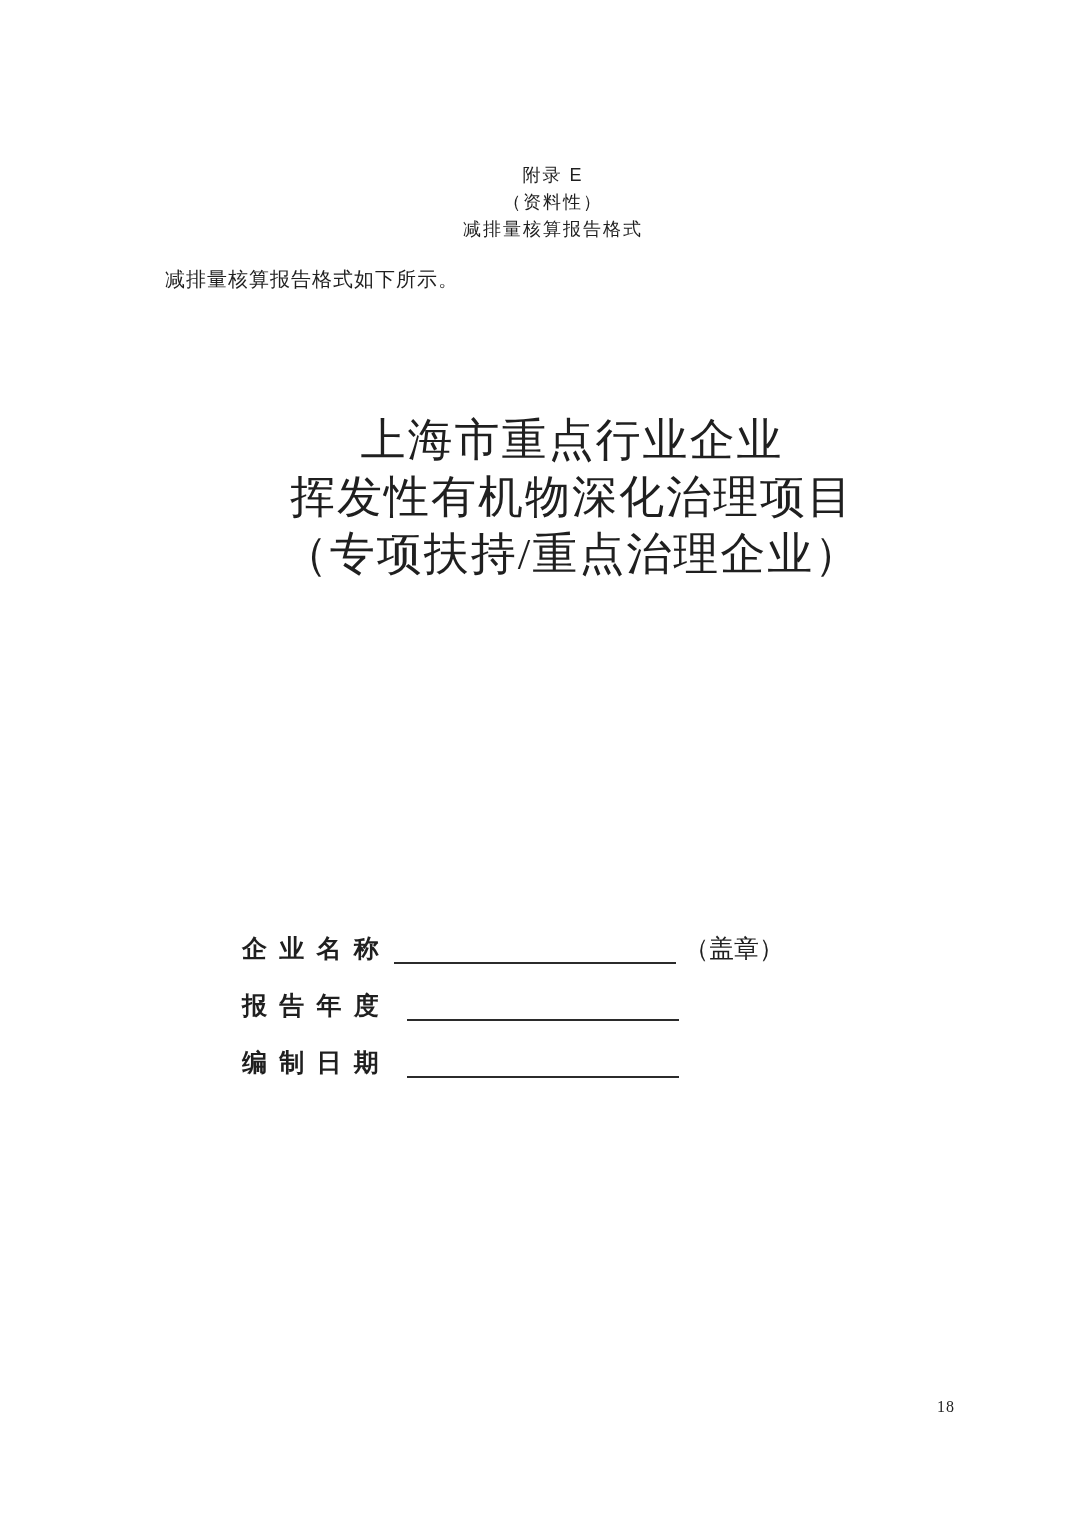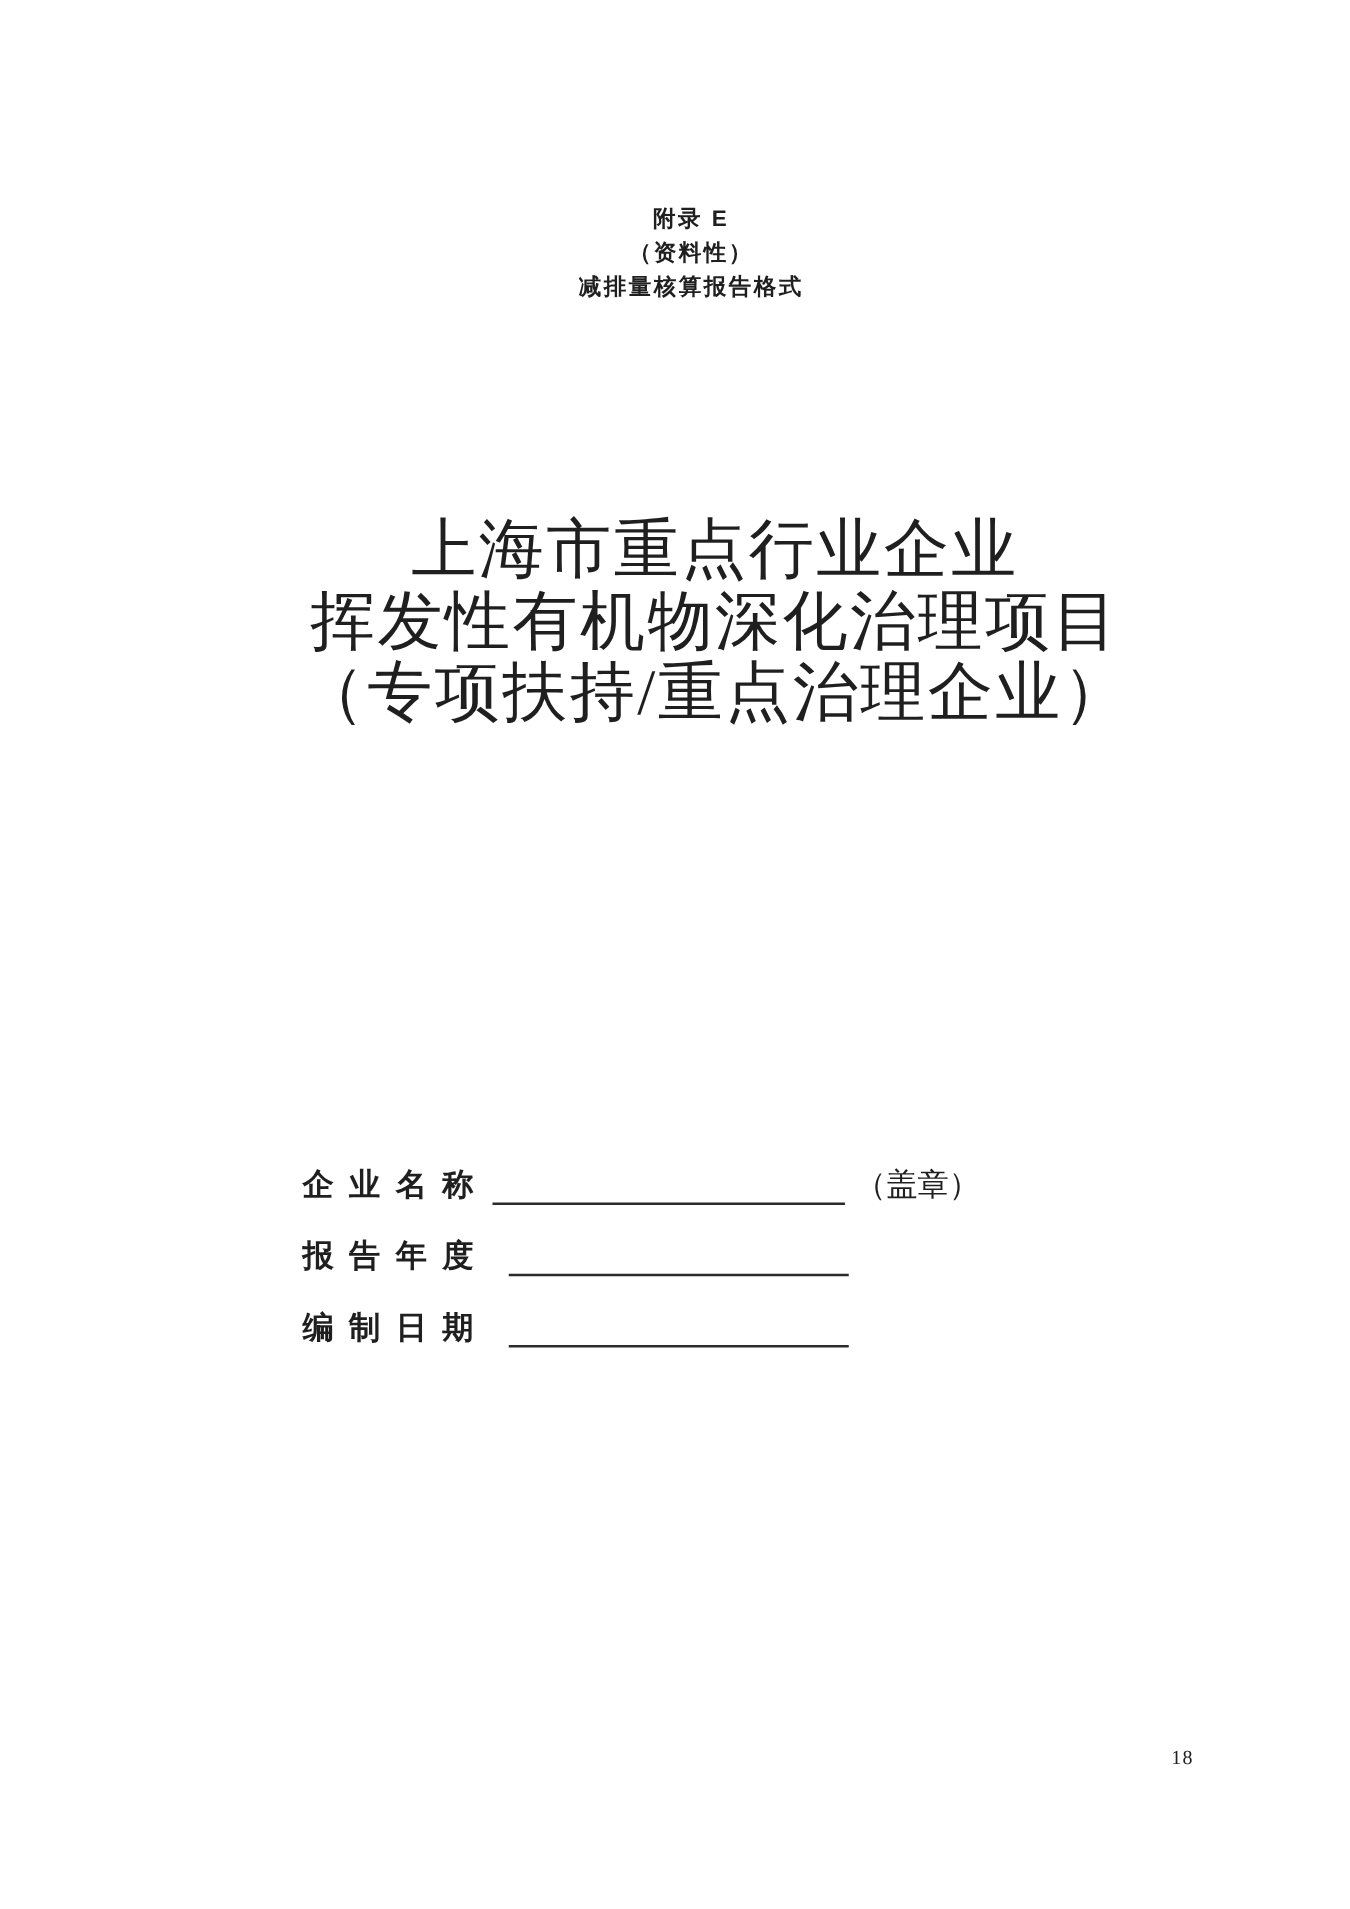--- a/index.html
+++ b/index.html
@@ -21,21 +21,21 @@
   
   .appendix-header {
     position: absolute;
     top: 162px;
     left: 0;
     width: 1080px;
     padding-left: 26px;
     box-sizing: border-box;
     text-align: center;
     font-family: "Liberation Sans", "DejaVu Sans", sans-serif;
-    font-weight: bold;
+    font-weight: normal;
     font-size: 18px;
     line-height: 27px;
     letter-spacing: 2px;
   }
 
   
   .intro {
     position: absolute;
     top: 264px;
     left: 165px;
@@ -47,21 +47,21 @@
 
   
   .title-block {
     position: absolute;
     top: 412px;
     left: 0;
     width: 1080px;
     padding-left: 64px;
     box-sizing: border-box;
     text-align: center;
-    font-size: 52px;
+    font-size: 45px;
     line-height: 57px;
     letter-spacing: 2px;
   }
 
   
   .form-row {
     position: absolute;
     left: 242px;
     height: 36px;
     display: flex;
@@ -105,20 +105,21 @@
 <body>
 
 <div class="page">
 
   <div class="appendix-header">
     <div>附录 E</div>
     <div>（资料性）</div>
     <div>减排量核算报告格式</div>
   </div>
 
+  <p class="intro">减排量核算报告格式如下所示。</p>
 
   <div class="title-block">
     <div>上海市重点行业企业</div>
     <div>挥发性有机物深化治理项目</div>
     <div>（专项扶持/重点治理企业）</div>
   </div>
 
   <div class="form-row row-1">
     <span class="label">企 业 名 称</span>
     <span class="blank-line"></span>

